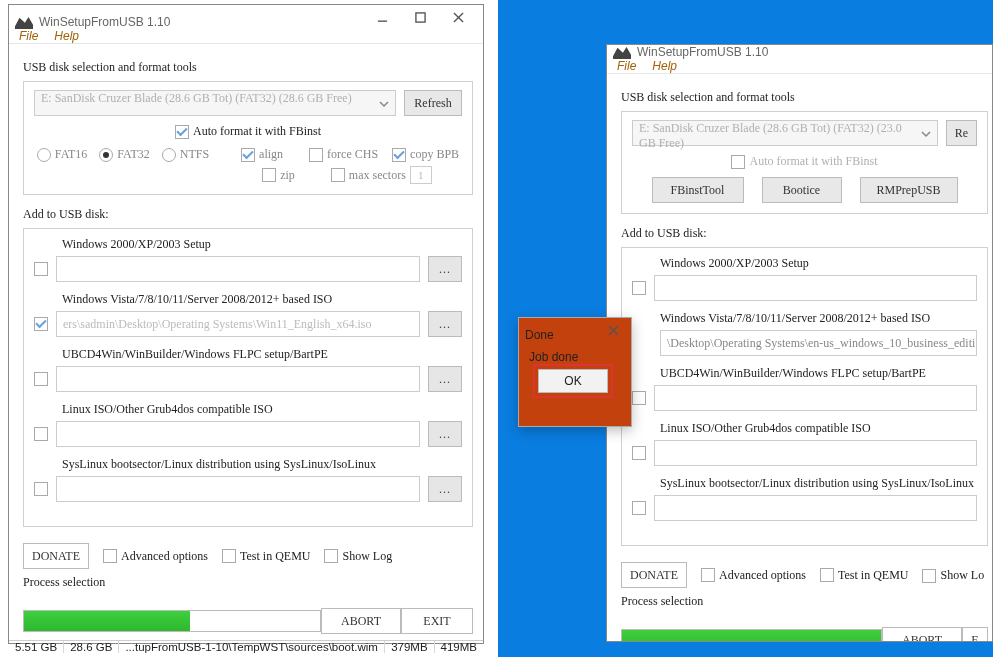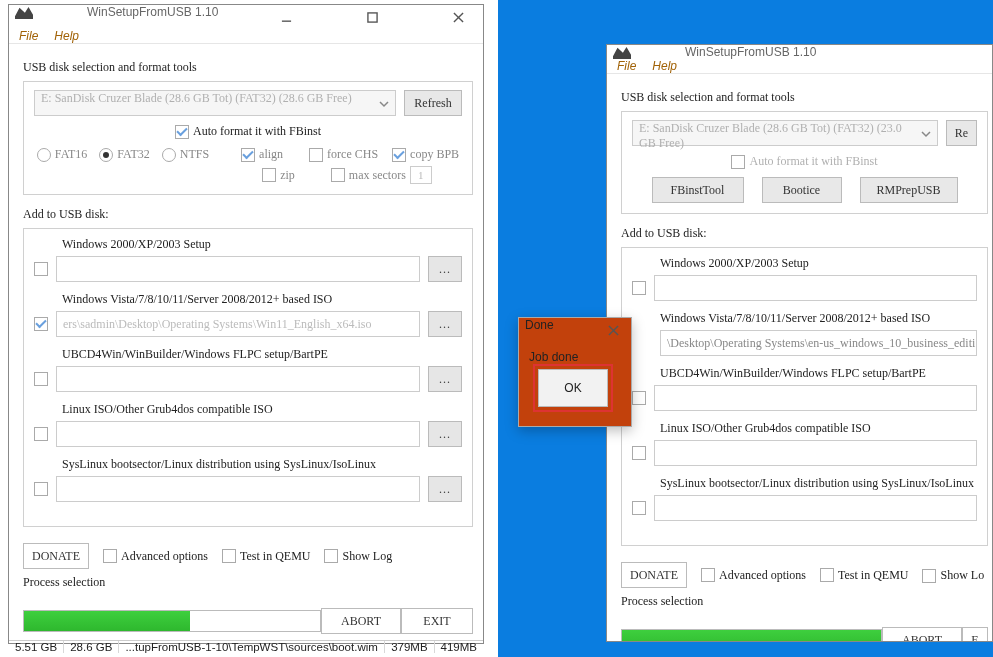--- a/index.html
+++ b/index.html
@@ -20,24 +20,23 @@
     left: 8px; top: 4px;
     width: 476px; height: 640px;
     border: 1px solid #888;
     background: #fff;
     display: flex; flex-direction: column;
   }
 
   .titlebar {
     height: 26px;
     display: flex;
-    align-items: flex-start;
+    align-items: flex-end;
     padding: 0 6px;
     color: #666;
-    gap: 48px;
   }
   .titlebar .icon {
     width: 18px; height: 14px;
     background: #444;
     clip-path: polygon(0 80%, 25% 20%, 55% 55%, 75% 15%, 100% 70%, 100% 100%, 0 100%);
     margin-right: 6px;
   }
   .titlebar .title { flex: 1; }
   .ctrlbtn {
     width: 38px; height: 24px;
@@ -232,21 +231,21 @@
     display: flex; flex-direction: column; justify-content: flex-start;
   }
   .dialog .ok-wrap {
     border: 2px solid #d33;
     padding: 3px;
     width: 80px;
     align-self: flex-start;
     margin-left: 4px;
     margin-bottom: 4px;
   }
-  .dialog .ok-wrap .btn { width: 100%; min-width: 0; height: 38px; background: #f2f2f2; }
+  .dialog .ok-wrap .btn { width: 100%; min-width: 0; height: 24px; background: #f2f2f2; }
 
   .gray { color: #b0b0b0 !important; }
 </style>
 </head>
 <body>
 
 <div class="win-left">
   <div class="titlebar">
     <div class="icon"></div>
     <div class="title">WinSetupFromUSB 1.10</div>

